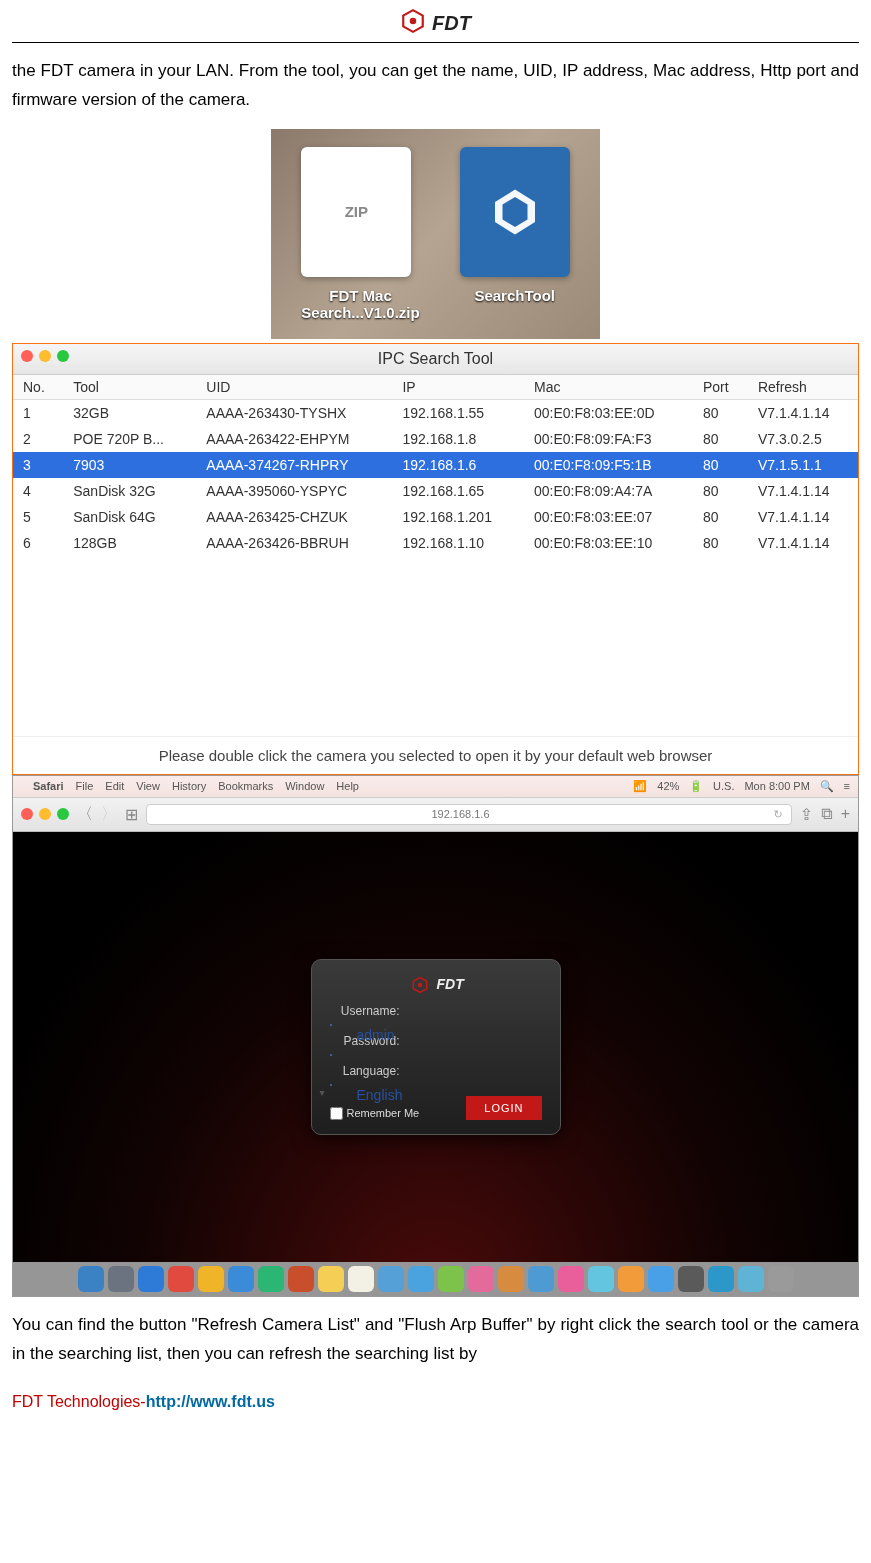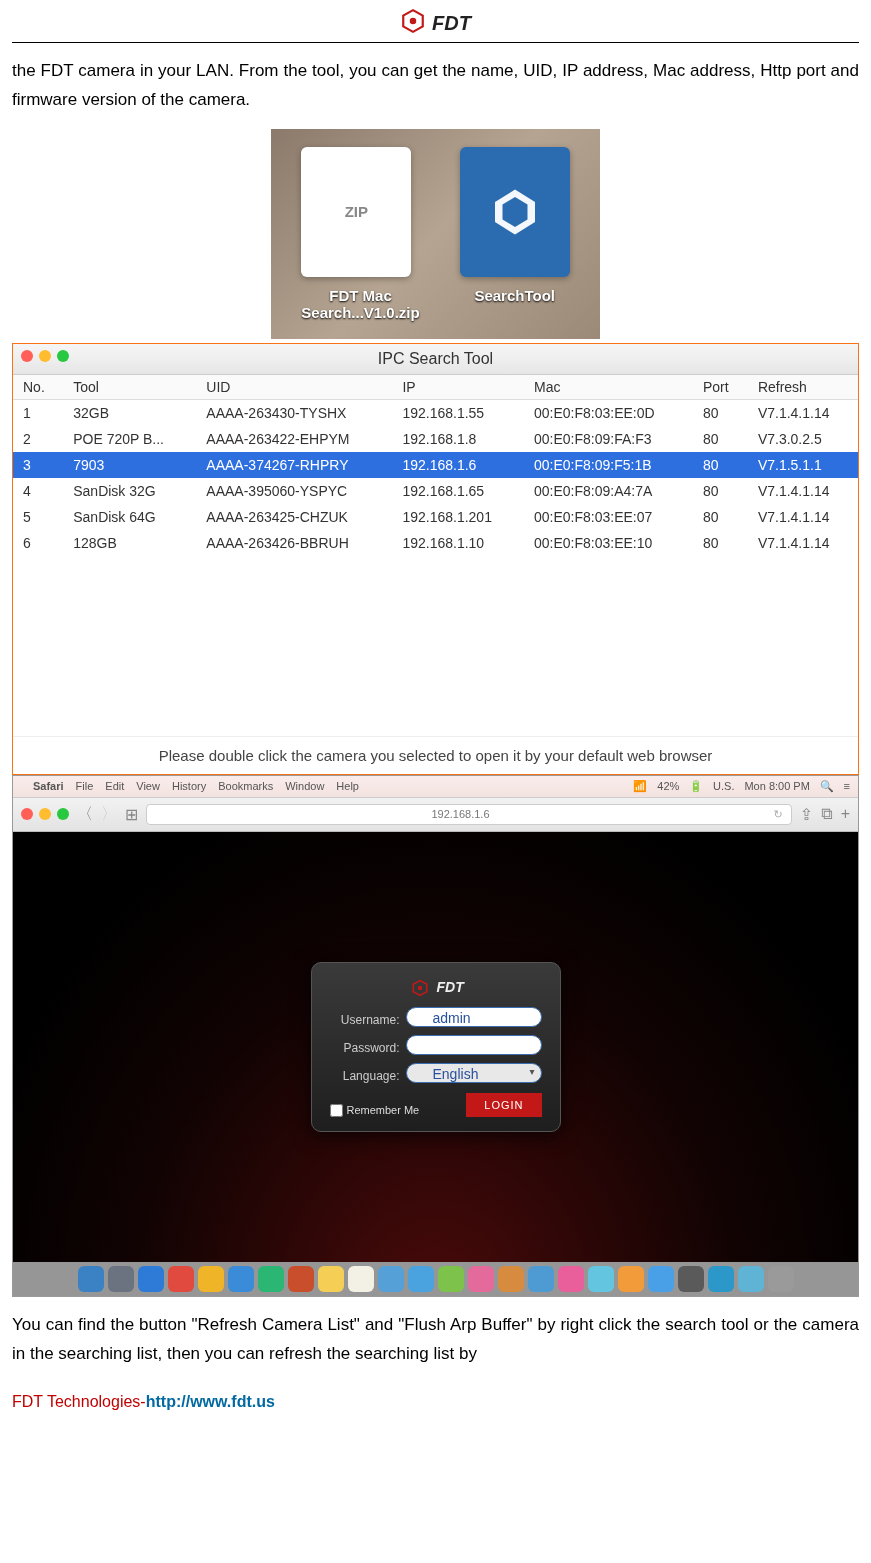--- a/index.html
+++ b/index.html
@@ -107,21 +107,21 @@
     border:1px solid #555;
     border-radius:10px;
     padding:16px 18px 14px;
     color:#ddd;
     font-size:12px;
     box-shadow:0 4px 20px rgba(0,0,0,.7);
   }
   .login-card .lg-logo{text-align:center; margin-bottom:10px;}
   .login-card .lg-logo svg{width:18px;height:18px;vertical-align:middle;}
   .login-card .lg-logo span{font-weight:bold;font-style:italic;color:#eee;font-size:14px;margin-left:4px;}
-  .form-row{display:flex;align-items:flex-end;margin:8px 0;gap:6px;}
+  .form-row{display:flex;align-items:flex-start;margin:8px 0;gap:6px;flex-direction:column;}
   .form-row label{width:70px;text-align:right;color:#ccc;}
   .form-row .pill{flex:1;height:20px;border-radius:10px;background:#fff;border:1px solid #3a6db0;position:relative;}
   .pill.sel{background:#e8e8e8;}
   .pill .val{position:absolute;left:26px;top:2px;font-size:14px;color:#27519c;}
   .login-actions{display:flex;align-items:flex-end;gap:14px;margin-top:10px;}
   .login-actions .rem{display:flex;align-items:center;gap:4px;font-size:11px;color:#ddd;}
   .login-actions .rem input{accent-color:#999;}
   .login-btn{
     margin-left:auto;
     background:#c21818;color:#fff;font-weight:normal;

